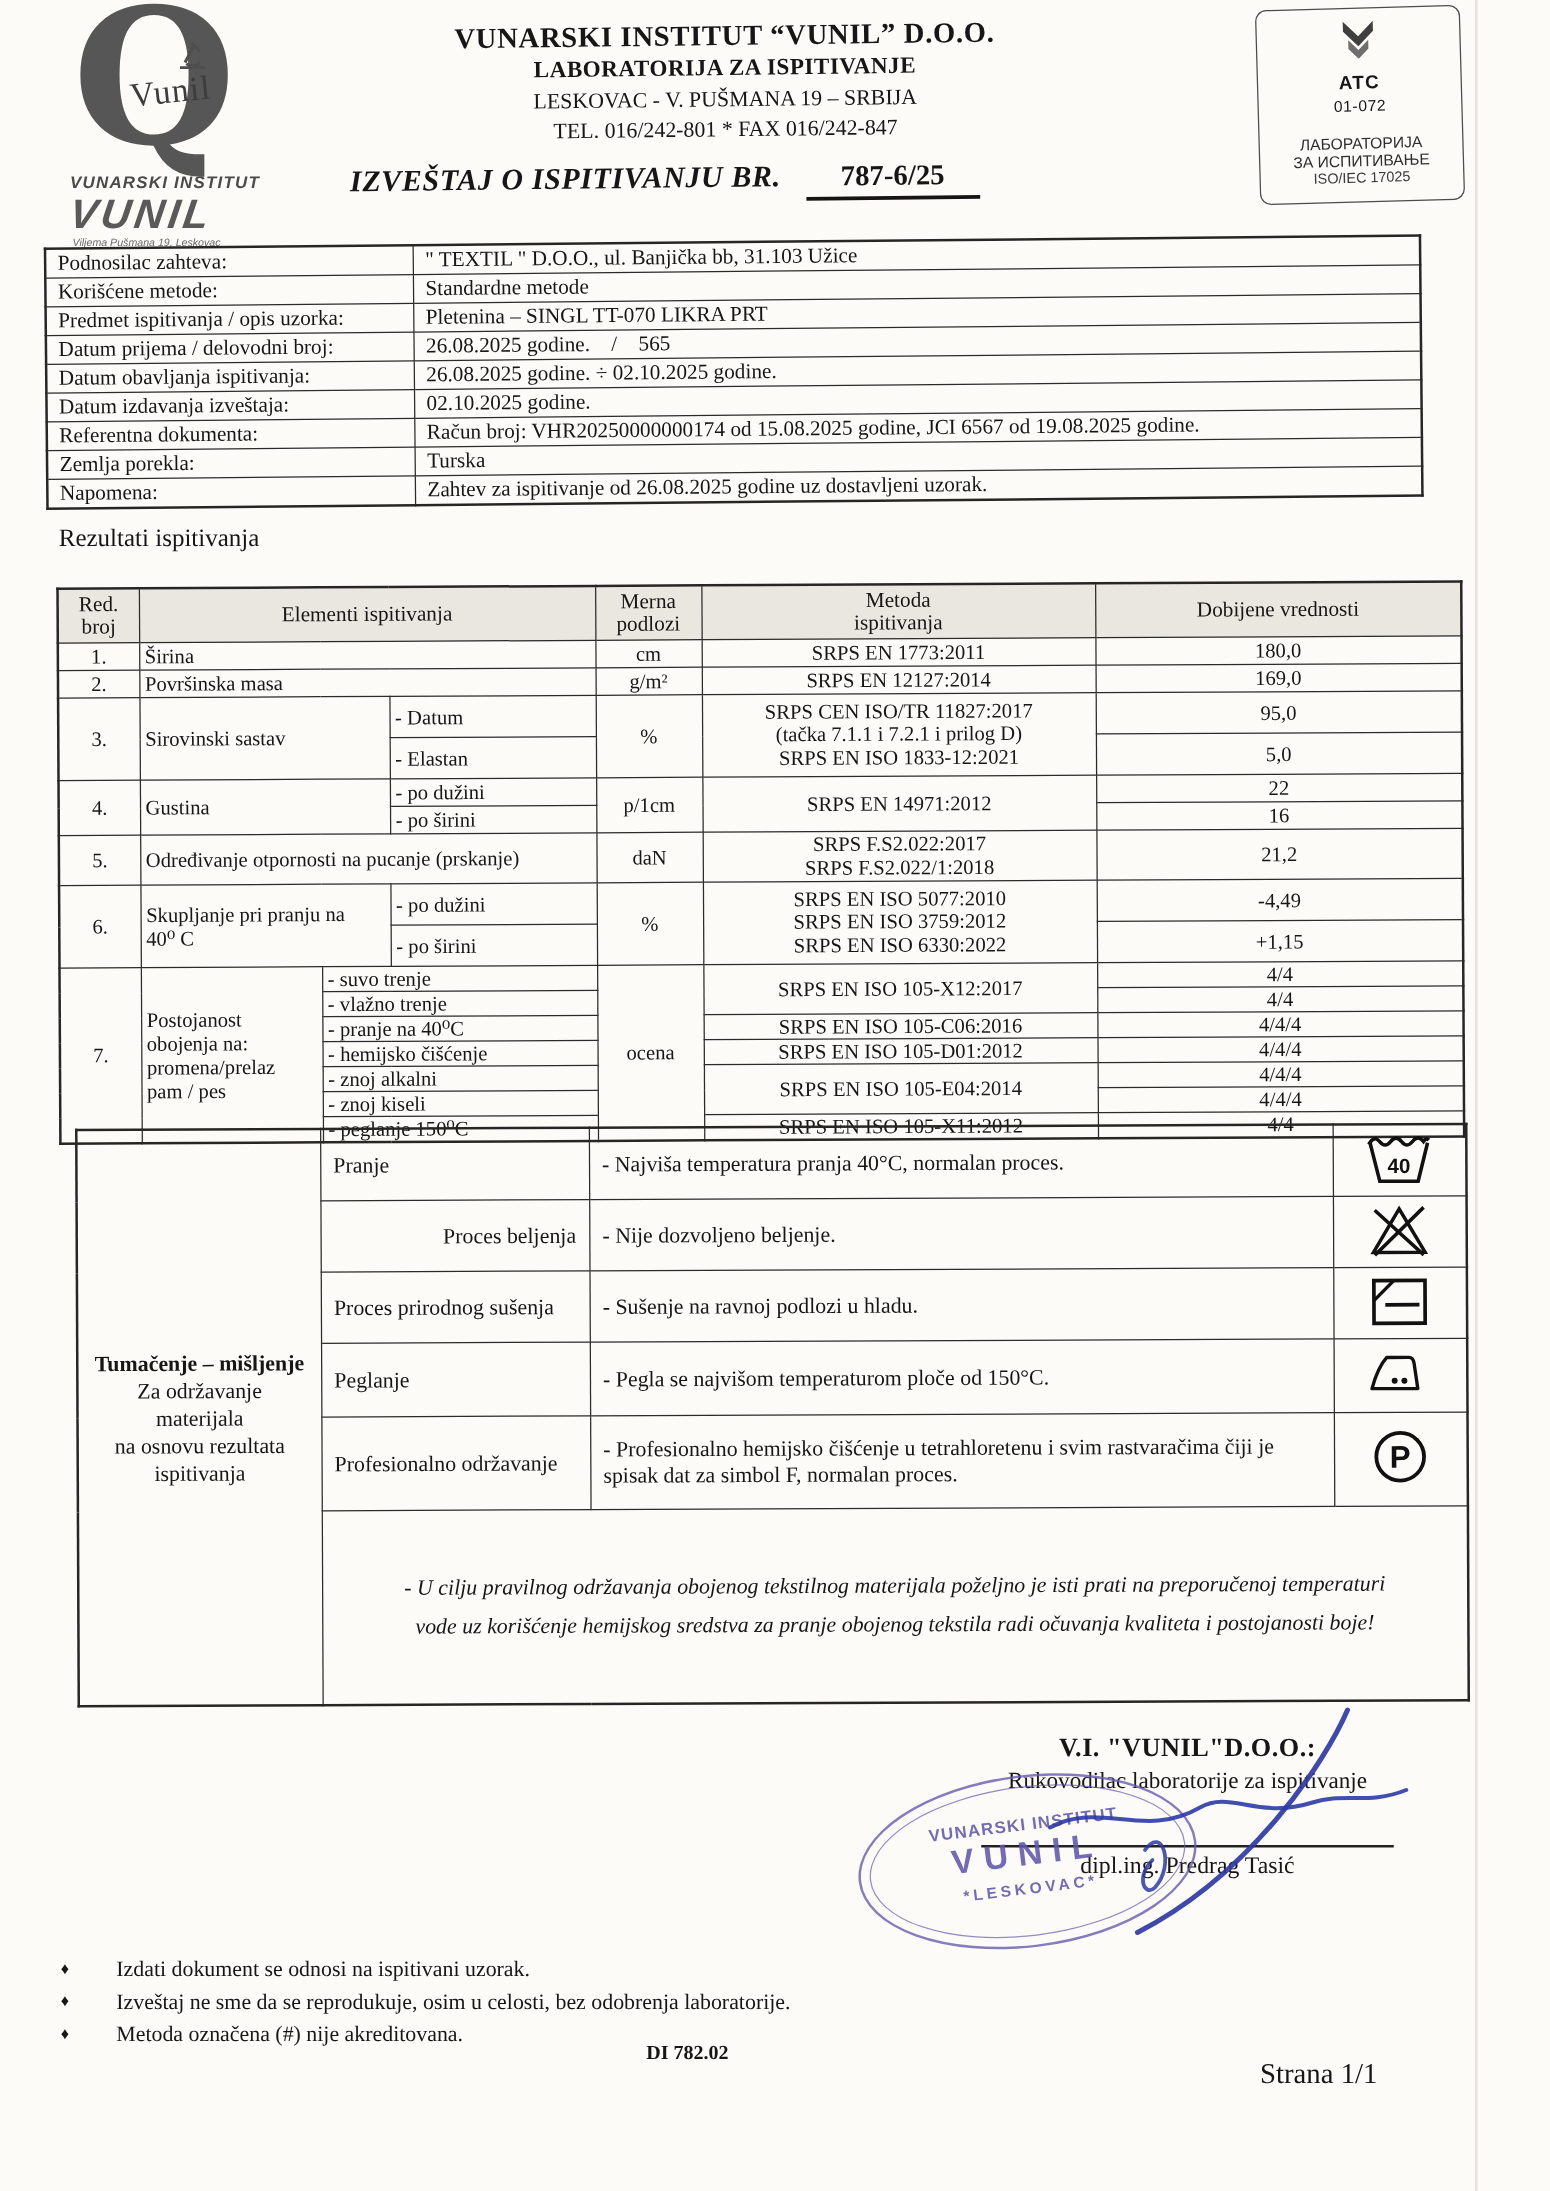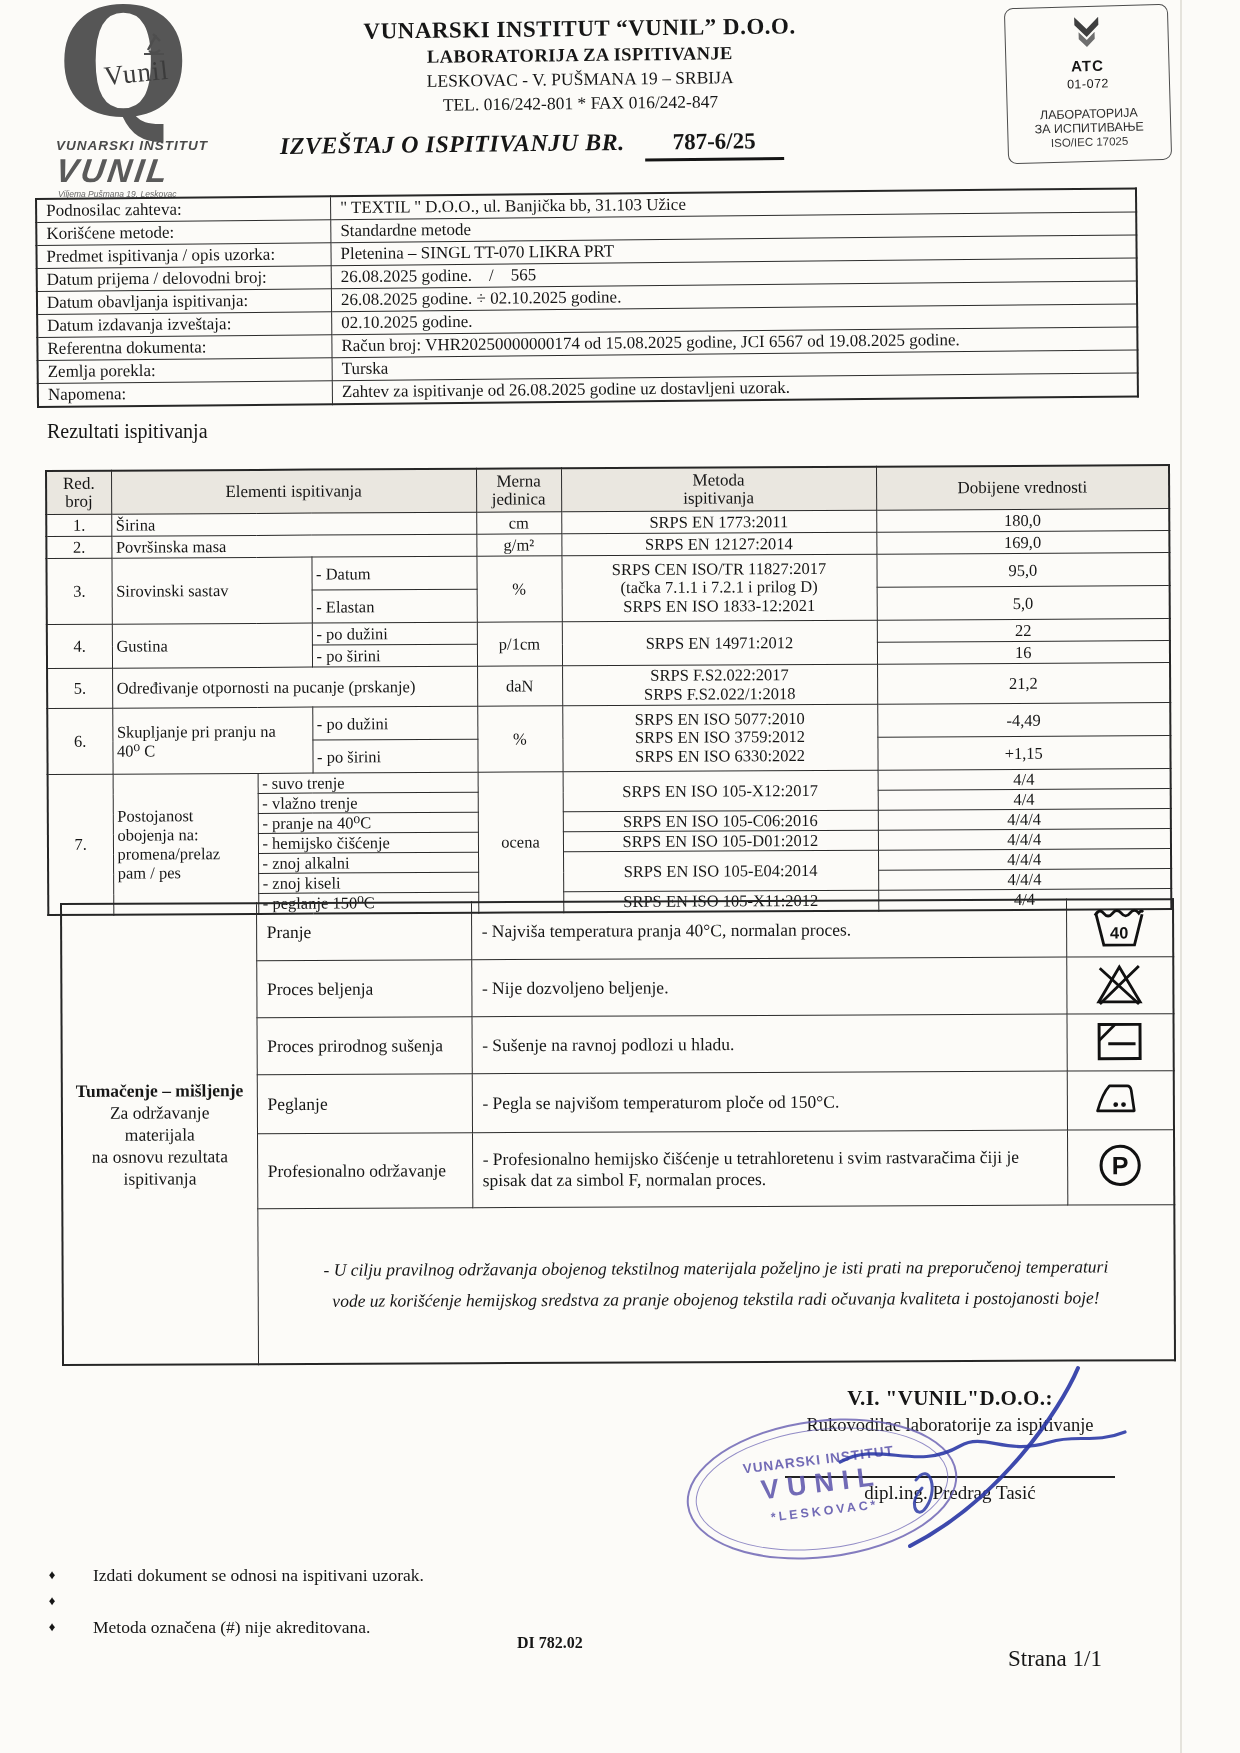--- a/index.html
+++ b/index.html
@@ -189,21 +189,21 @@
         </colgroup>
       <tbody>
           <tr class="hdr">
         <td class="c">
               <div>Red.</div>
               <div>broj</div>
             </td>
         <td class="c" colspan="3">Elementi ispitivanja</td>
         <td class="c">
               <div>Merna</div>
-              <div>jedinica</div>
+              <div>podlozi</div>
             </td>
         <td class="c">
               <div>Metoda</div>
               <div>ispitivanja</div>
             </td>
         <td class="c">Dobijene vrednosti</td>
       </tr>
       <tr>
         <td class="c">1.</td>
         <td colspan="3">Širina</td>
@@ -340,21 +340,21 @@
         <td>-  Najviša temperatura pranja 40°C, normalan proces.</td>
         <td class="c">
           <svg width="56" height="46" viewBox="0 0 50 42">
             <path d="M3 11 Q7 4 11 9 Q15 14 19 9 Q23 4 27 9 Q31 14 35 9 Q39 4 43 9 Q45 6 47 8" fill="none" stroke="#111" stroke-width="2.6"></path>
             <path d="M4 10 L11 38 L39 38 L46 10" fill="none" stroke="#111" stroke-width="2.6"></path>
             <text x="25" y="32" font-size="15" font-weight="bold" text-anchor="middle" fill="#111">40</text>
           </svg>
         </td>
       </tr>
       <tr>
-        <td class="care-row-name" style="height:52px;">Proces beljenja</td>
+        <td class="care-row-name" style="height:52px;text-align:right;">Proces beljenja</td>
         <td>- Nije dozvoljeno beljenje.</td>
         <td class="c">
           <svg width="50" height="46" viewBox="0 0 46 42">
             <path d="M23 6 L42 38 L4 38 Z" fill="none" stroke="#111" stroke-width="2.6"></path>
             <path d="M5 7 L41 40 M41 5 L5 40" stroke="#111" stroke-width="2.6"></path>
           </svg>
         </td>
       </tr>
       <tr>
         <td class="care-row-name" style="height:52px;">Proces prirodnog sušenja</td>
@@ -419,20 +419,21 @@
     <path d="M96 120 C 110 100, 120 132, 104 150 C 96 158, 88 142, 102 128" fill="none" stroke="#2c3aa6" stroke-width="3" stroke-linecap="round" opacity=".85"></path>
   </svg>
 
   <div class="abs footnotes">
     <div class="fn-row">
       <span class="fn-bullet">♦</span>
       <span>Izdati dokument se odnosi na ispitivani uzorak.</span>
     </div>
     <div class="fn-row">
       <span class="fn-bullet">♦</span>
+      <span>Izveštaj ne sme da se reprodukuje, osim u celosti, bez odobrenja laboratorije.</span>
     </div>
     <div class="fn-row">
       <span class="fn-bullet">♦</span>
       <span>Metoda označena (#) nije akreditovana.</span>
     </div>
   </div>
 
   <div class="abs doc-code">DI 782.02</div>
   <div class="abs page-num">Strana 1/1</div>
 </div>

